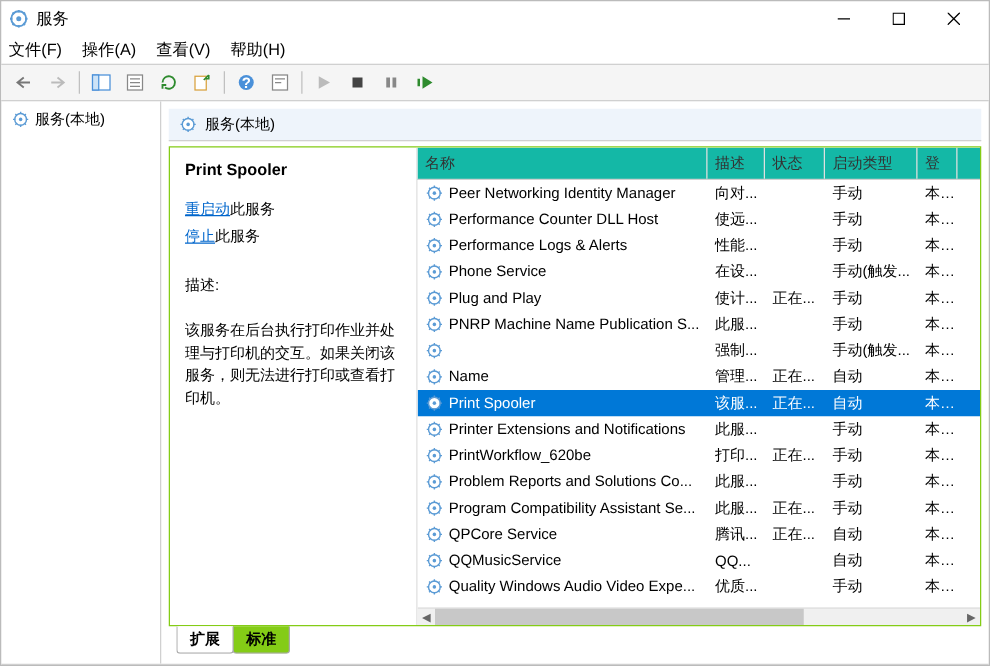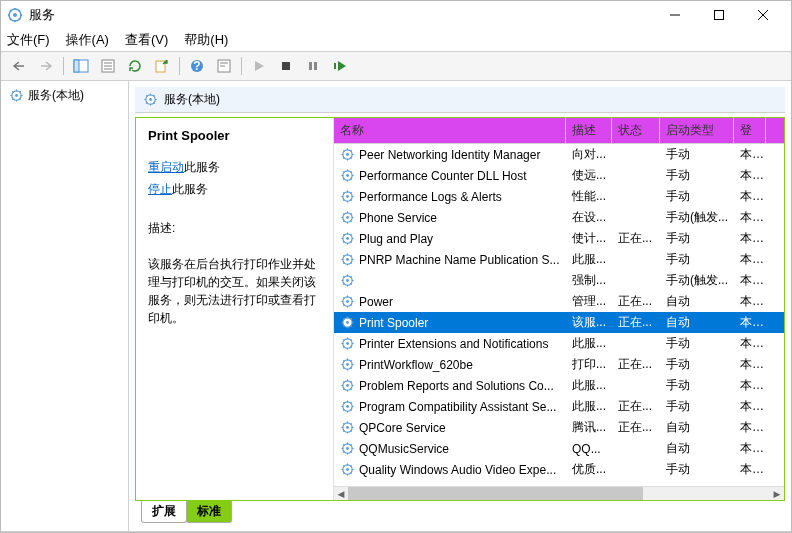--- a/index.html
+++ b/index.html
@@ -20,26 +20,26 @@
 .right-pane { flex: 1; display: flex; flex-direction: column; overflow: hidden; }
 .right-head { background: #eef4fb; border-bottom: 1px solid #d0d0d0; padding: 4px 8px; display: flex; align-items: center; gap: 6px; font-size: 13px; margin: 6px 6px 0 6px; }
 .split { flex: 1; display: flex; overflow: hidden; margin: 4px 6px 0 6px; border: 1px solid #84cc16; }
 .detail { width: 198px; padding: 10px 12px; border-right: 1px solid #e0e0e0; overflow: hidden; }
 .detail .svc-name { font-weight: bold; font-size: 13px; margin-bottom: 14px; }
 .detail .links { margin-bottom: 20px; line-height: 1.8; }
 .detail .links a { color: #0066cc; text-decoration: underline; cursor: pointer; }
 .detail .desc-label { font-size: 12px; margin-bottom: 18px; }
 .detail .desc-text { font-size: 12px; line-height: 1.5; }
 .list-area { flex: 1; display: flex; flex-direction: column; overflow: hidden; }
-.list-head { display: flex; border-bottom: 1px solid #d0d0d0; background: #d946ef; height: 26px; align-items: stretch; }
+.list-head { display: flex; border-bottom: 1px solid #d0d0d0; background: #14b8a6; height: 26px; align-items: stretch; }
 .list-head .col { display: flex; align-items: center; padding: 0 6px; border-right: 1px solid #e0e0e0; color: #333; font-size: 12px; }
 .list-body { flex: 1; overflow-y: auto; overflow-x: auto; }
 .row { display: flex; height: 21px; align-items: center; white-space: nowrap; }
 .row .cell { padding: 0 6px; overflow: hidden; text-overflow: ellipsis; white-space: nowrap; }
-.row .name-cell { display: flex; align-items: center; gap: 4px; }
+.row .name-cell { display: flex; gap: 4px; }
 .row.selected { background: #0078d7; color: #fff; }
 .col-name { width: 232px; }
 .col-desc { width: 46px; }
 .col-status { width: 48px; }
 .col-startup { width: 74px; }
 .col-logon { width: 32px; }
 .gear-icon { width: 15px; height: 15px; flex-shrink: 0; }
 .tabs { height: 24px; display: flex; align-items: flex-start; padding: 0 6px; margin: 0 6px 6px 6px; font-weight: bold; }
 .tab { padding: 2px 10px; border: 1px solid #aaa; border-top: none; border-radius: 0 0 3px 3px; background: #84cc16; margin-right: -1px; font-size: 12px; }
 .tab.active { background: #fff; }
@@ -298,21 +298,21 @@
               <div class="cell col-startup">手动(触发...</div>
               <div class="cell col-logon">本...</div>
             </div>
             <div class="row">
               <div class="cell name-cell col-name">
                 <svg class="gear-icon" viewBox="0 0 16 16">
                   <circle cx="8" cy="8" r="5" fill="#fff" stroke="#5b9bd5" stroke-width="1.2"></circle>
                   <circle cx="8" cy="8" r="1.5" fill="#5b9bd5"></circle>
                   <path d="M8 1.5v2 M8 12.5v2 M1.5 8h2 M12.5 8h2 M3.5 3.5l1.3 1.3 M11.2 11.2l1.3 1.3 M12.5 3.5l-1.3 1.3 M4.8 11.2l-1.3 1.3" stroke="#5b9bd5" stroke-width="1.2"></path>
                 </svg>
-                <span>Power</span>
+                <span>Name</span>
               </div>
               <div class="cell col-desc">管理...</div>
               <div class="cell col-status">正在...</div>
               <div class="cell col-startup">自动</div>
               <div class="cell col-logon">本...</div>
             </div>
             <div class="row selected">
               <div class="cell name-cell col-name">
                 <svg class="gear-icon" viewBox="0 0 16 16">
                   <circle cx="8" cy="8" r="5" fill="#fff" stroke="#5b9bd5" stroke-width="1.2"></circle>

